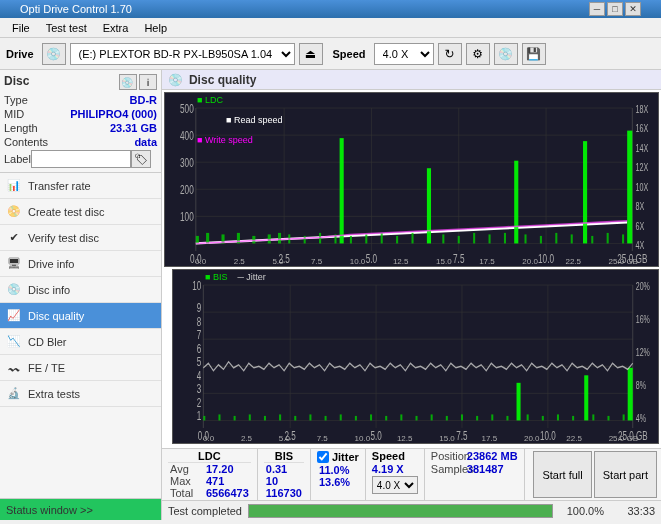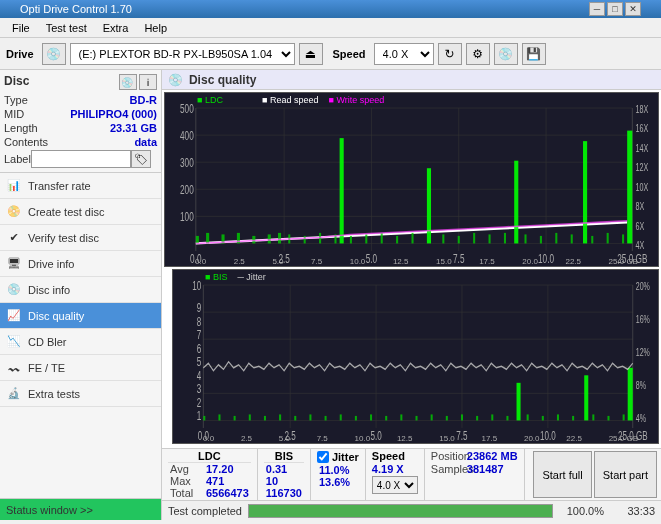--- a/index.html
+++ b/index.html
@@ -429,21 +429,21 @@
   <div class="main-content">
 
     <div class="content-header">
       <span class="content-header-icon">💿</span>
       <span class="content-header-title">Disc quality</span>
     </div>
 
     <div class="charts-area" style="flex:1; display:flex; flex-direction:column; overflow:hidden; padding:2px;">
 
       <div class="chart-container" style="flex:1; position:relative; background:#1a1a2a; border:1px solid #555; margin-bottom:2px;">
-        <div class="chart-legend" style="position:absolute;top:2px;left:32px;display:flex;gap:10px;font-size:9px;z-index:5;">
+        <div class="chart-legend" style="position:absolute;top:2px;left:32px;display:flex;gap:10px;font-size:9px;z-index:5;flex-direction:column;">
           <span style="color:#00dd00;">■ <span>LDC</span></span>
           <span style="color:#ffffff;padding-left:29px;">■ <span>Read speed</span></span>
           <span style="color:#ff00ff;">■ <span>Write speed</span></span>
         </div>
         <svg viewBox="0 0 480 115" preserveAspectRatio="none" style="width:100%;height:100%;">
 
           <rect width="480" height="115" fill="#1a1a2a"></rect>
 
           <line x1="30" y1="10" x2="455" y2="10" stroke="#333" stroke-width="0.5"></line>
           <line x1="30" y1="28" x2="455" y2="28" stroke="#333" stroke-width="0.5"></line>

